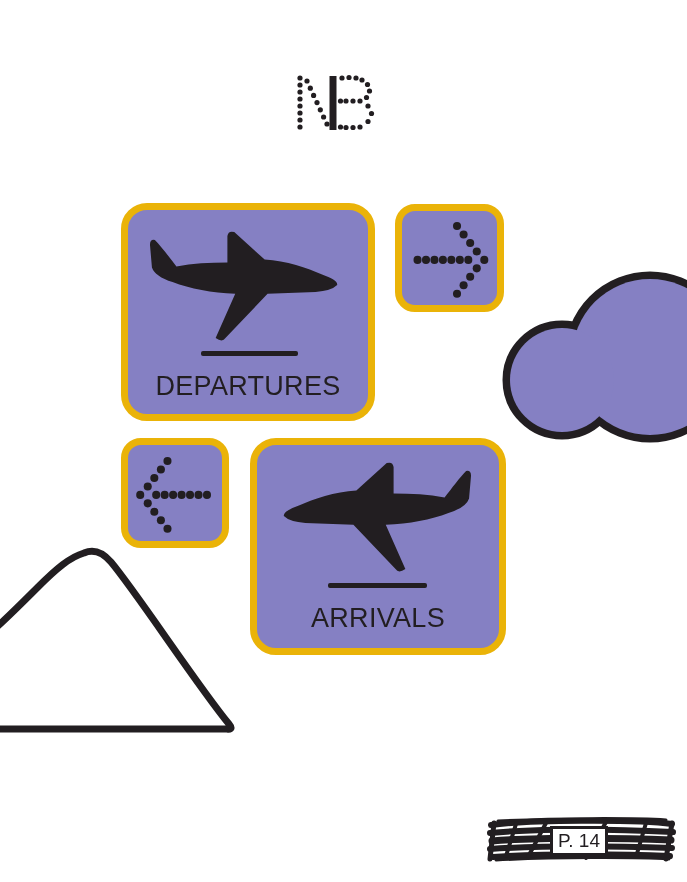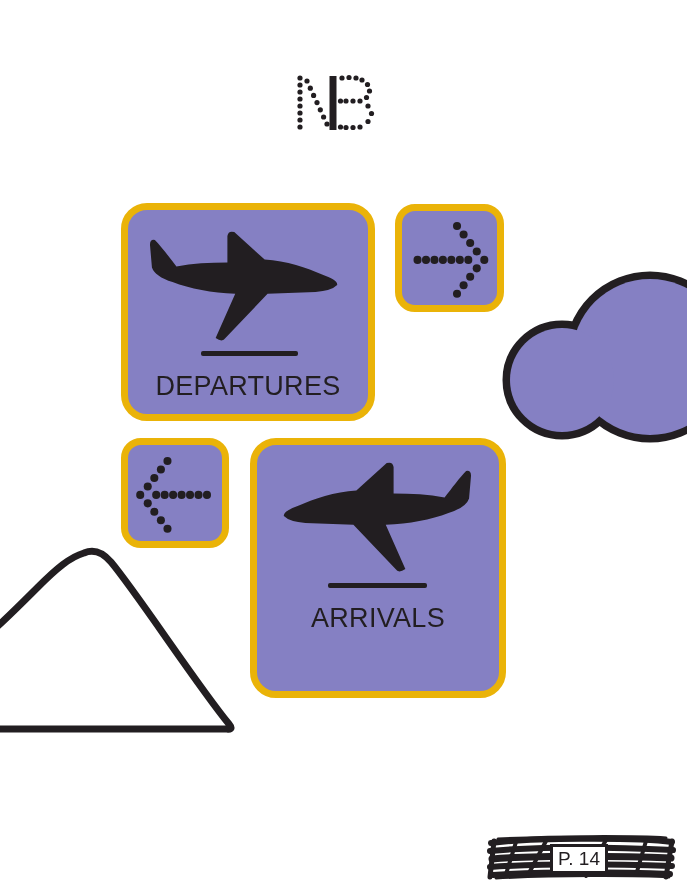--- a/index.html
+++ b/index.html
@@ -24,42 +24,42 @@
   .sign {
     position: absolute;
     background: #8580C3;
     border: 7px solid #eab308;
   }
   .sign-large { border-radius: 26px; }
   .sign-small { border-radius: 20px; }
   #departures-sign { left: 121px; top: 203px; width: 254px; height: 218px; }
   #arrow-right-sign { left: 395px; top: 204px; width: 109px; height: 108px; }
   #arrow-left-sign  { left: 121px; top: 438px; width: 108px; height: 110px; }
-  #arrivals-sign    { left: 250px; top: 438px; width: 256px; height: 260px; }
+  #arrivals-sign    { left: 250px; top: 438px; width: 256px; height: 217px; }
   .plane { position: absolute; }
   #departures-sign .plane { left: 21px; top: 19px; }
   #arrivals-sign .plane   { left: 19px; top: 15px; transform: scaleX(-1); }
   .ground-line {
     position: absolute; height: 4.5px; background: #221e21; border-radius: 2px;
   }
   #departures-sign .ground-line { left: 73px; top: 141px; width: 97px; }
   #arrivals-sign  .ground-line { left: 71px; top: 138px; width: 99px; }
   .sign-label {
     position: absolute; left: 0; right: 0; text-align: center;
     font-size: 27px; font-weight: 400; letter-spacing: 0.3px;
     color: #221e21; line-height: 1;
   }
   #departures-sign .sign-label { top: 163px; }
   #arrivals-sign  .sign-label { top: 160px; }
   .arrow-svg { position: absolute; left: 0; top: 0; width: 100%; height: 100%; }
   
   .cloud    { position: absolute; left: 502px; top: 270px; width: 185px; height: 175px; }
   .mountain { position: absolute; left: 0px;  top: 543px; width: 250px; height: 192px; }
   
-  .page-badge { position: absolute; left: 486px; top: 833px; width: 190px; height: 50px; text-decoration: underline; }
+  .page-badge { position: absolute; left: 486px; top: 815px; width: 190px; height: 50px; text-decoration: underline; }
   .page-badge svg { position: absolute; left: 0; top: 0; }
   .page-number-box {
     position: absolute; left: 64px; top: 11px; width: 58px; height: 30px;
     background: #ffffff; border: 3px solid #221e21;
     font-size: 19px; color: #221e21; text-align: center; line-height: 24px;
   }
 </style>
 </head>
 <body>
 

